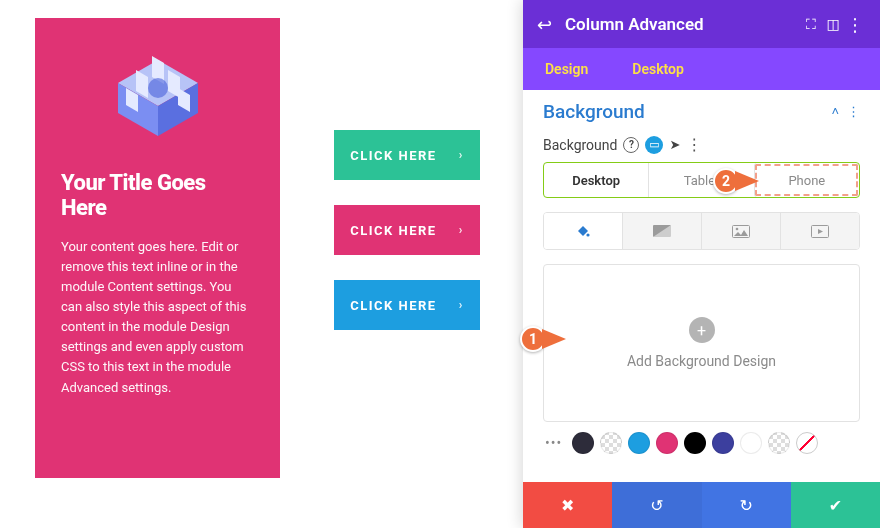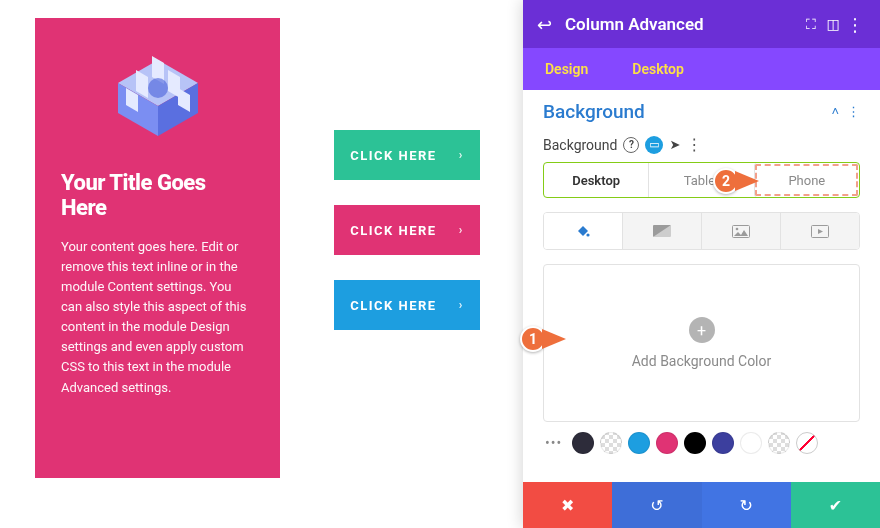--- a/index.html
+++ b/index.html
@@ -182,21 +182,21 @@
       <div class="btab">
         <svg width="18" height="13" viewBox="0 0 18 13">
             <rect x="0.5" y="0.5" width="17" height="12" rx="1" fill="none" stroke="currentColor"></rect>
             <path d="M7 4l5 2.5L7 9z" fill="currentColor"></path>
           </svg>
       </div>
     </div>
 
     <div class="bg-box">
       <div class="plus">+</div>
-      <div class="bg-box-label">Add Background Color</div>
+      <div class="bg-box-label">Add Background Design</div>
     </div>
 
     <div class="swatches">
       <span class="more">•••</span>
       <span class="sw" style="background:#2d2c3a"></span>
       <span class="sw trans"></span>
       <span class="sw" style="background:#1d9ee0"></span>
       <span class="sw" style="background:#e03374"></span>
       <span class="sw" style="background:#000"></span>
       <span class="sw" style="background:#3c3f9e"></span>

